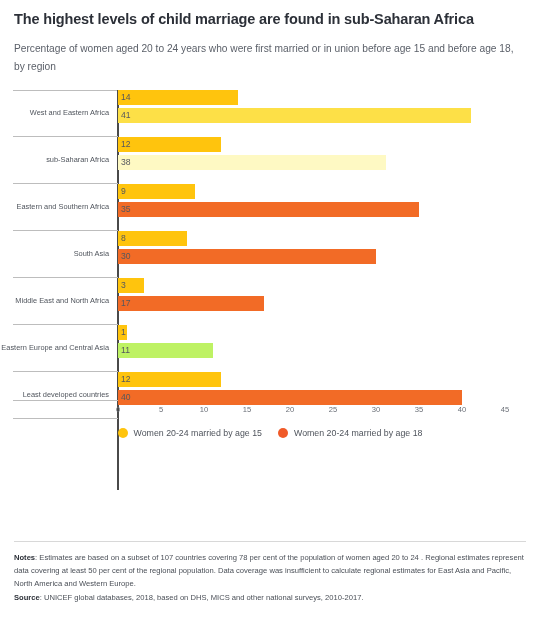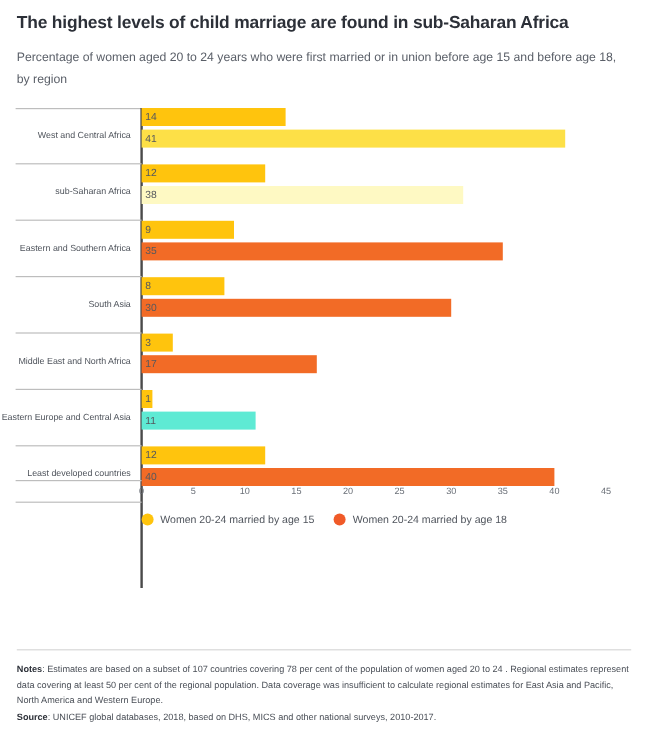--- a/index.html
+++ b/index.html
@@ -221,21 +221,21 @@
     <h1 class="chart-title">The highest levels of child marriage are found in sub-Saharan Africa</h1>
     <p class="chart-subtitle">Percentage of women aged 20 to 24 years who were first married or in union before age 15 and before age 18, by region</p>
   </div>
 
   <div class="plot-wrap">
     <div class="gutter-rule" style="top:0;"></div>
     <div class="axis-line" style="height:400px;"></div>
     <div class="rows" id="rows">
         <div class="row">
           <div class="row-rule"></div>
-          <div class="cat-label">West and Central Africa</div>
+          <div class="cat-label">West and Eastern Africa</div>
           <div class="bars">
             <div class="bar age15" style="width: 120.4px; background: rgb(255, 196, 13);">
               <span class="bar-value">14</span>
             </div>
             <div class="bar age18" style="width: 352.6px; background: #fde047;">
               <span class="bar-value">41</span>
             </div>
           </div>
         </div>
         <div class="row">
@@ -286,21 +286,21 @@
             </div>
           </div>
         </div>
         <div class="row">
           <div class="row-rule"></div>
           <div class="cat-label">Eastern Europe and Central Asia</div>
           <div class="bars">
             <div class="bar age15" style="width: 8.6px; background: rgb(255, 196, 13);">
               <span class="bar-value">1</span>
             </div>
-            <div class="bar age18" style="width: 94.6px; background: #5eead4; text-decoration: underline;">
+            <div class="bar age18" style="width: 94.6px; background: #bef264; text-decoration: underline;">
               <span class="bar-value">11</span>
             </div>
           </div>
         </div>
         <div class="row">
           <div class="row-rule"></div>
           <div class="cat-label">Least developed countries</div>
           <div class="bars">
             <div class="bar age15" style="width: 103.2px; background: rgb(255, 196, 13);">
               <span class="bar-value">12</span>

